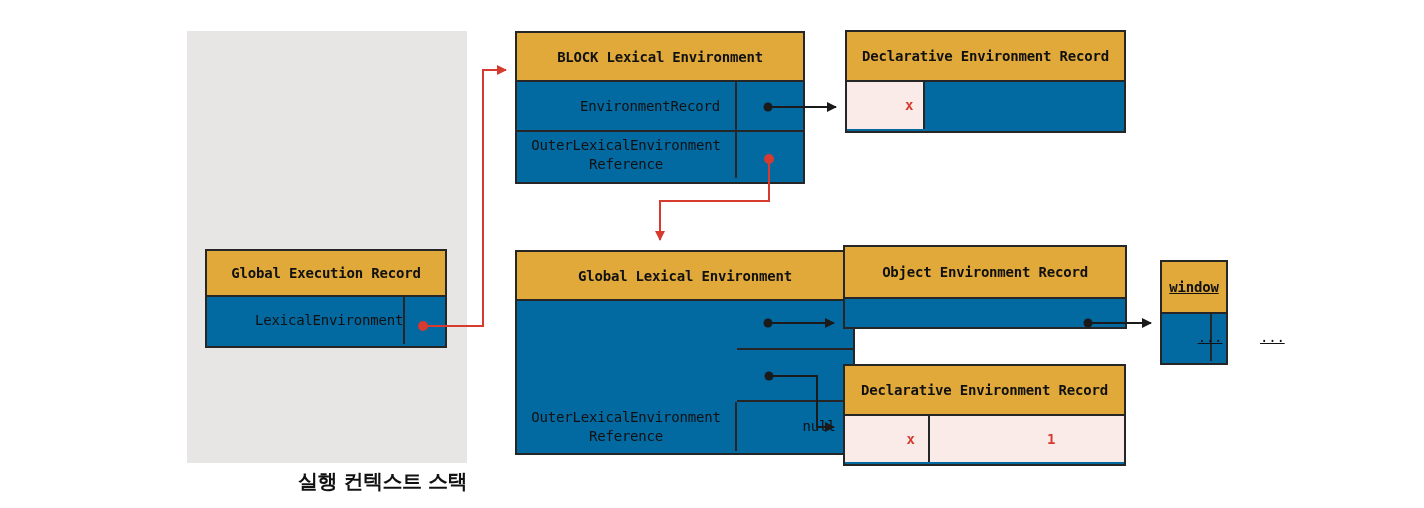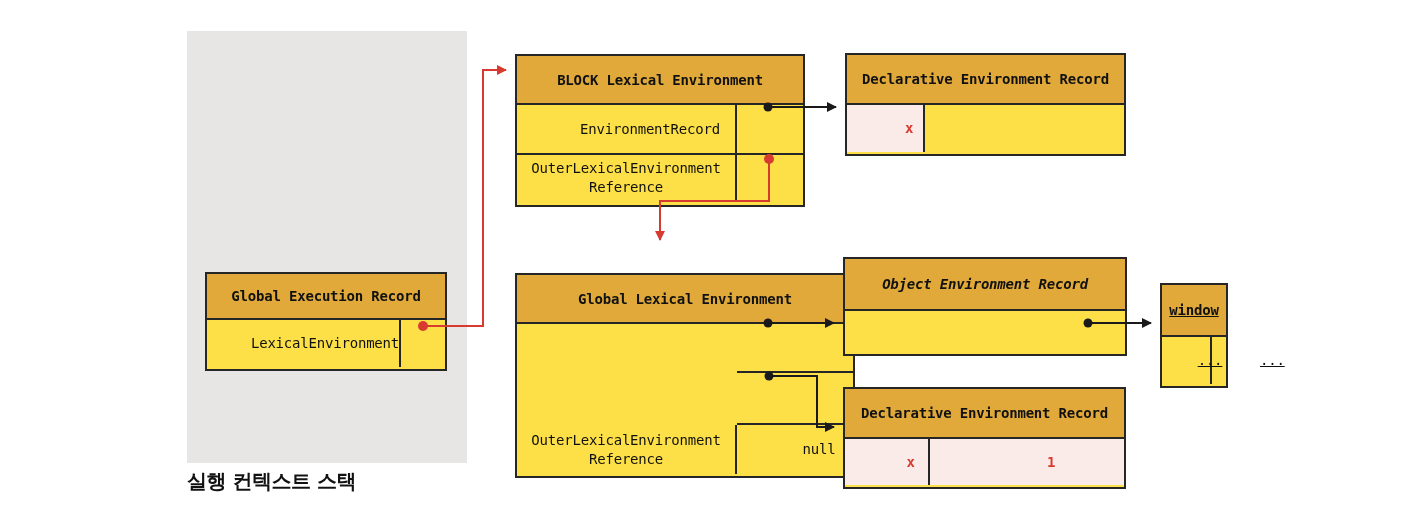--- a/index.html
+++ b/index.html
@@ -13,30 +13,29 @@
     overflow:hidden;
   }
   .stack-rect{
     position:absolute;
     left:187px;top:31px;width:280px;height:432px;
     background:#E7E6E4;
   }
   .stack-label{
     position:absolute;
     left:187px;top:468px;width:280px;
-    text-align:left;
+    text-align:right;
     font-family:"DejaVu Sans","Liberation Sans",sans-serif;
     font-weight:bold;font-size:20px;color:#111111;
     letter-spacing:-0.5px;
   }
   .box{
     position:absolute;
     border:2px solid #262626;
-    background:#fde047;
-    margin-top:23px;
+    background:#0369a1;
   }
   .hdr{
     background:#E0A93A;
     border-bottom:2px solid #262626;
     display:flex;align-items:center;justify-content:center;
     font-weight:bold;font-size:14px;
     letter-spacing:-0.2px;
     text-align:center;
   }
   .row{display:flex;width:100%;}
@@ -65,21 +64,21 @@
 </head>
 <body>
 
 <div class="canvas">
 
   <div class="stack-rect"></div>
   <div class="stack-label">실행 컨텍스트 스택</div>
 
   <div class="box" style="left:205px;top:249px;width:242px;height:99px;">
     <div class="hdr" style="height:46px;">Global Execution Record</div>
-    <div class="row" style="height:47px;justify-content:center;">
+    <div class="row" style="height:47px;">
       <div class="cell grow">LexicalEnvironment</div>
       <div class="cell ptr" style="width:54px;"></div>
     </div>
   </div>
 
   <div class="box" style="left:515px;top:31px;width:290px;height:153px;">
     <div class="hdr" style="height:49px;">BLOCK Lexical Environment</div>
     <div class="row bline" style="height:50px;">
       <div class="cell grow">EnvironmentRecord</div>
       <div class="cell ptr" style="width:68px;"></div>
@@ -100,21 +99,21 @@
   <div class="box" style="left:515px;top:250px;width:340px;height:205px;">
     <div class="hdr" style="height:49px;">Global Lexical Environment</div>
     <div class="gle-grid">
       <div class="cell bline" style="grid-row:1;grid-column:2;"></div>
       <div class="cell bline" style="grid-row:2;grid-column:2;"></div>
       <div class="cell" style="grid-row:3;grid-column:1;border-right:2px solid #262626;padding:0 4px;">OuterLexicalEnvironment Reference</div>
       <div class="cell" style="grid-row:3;grid-column:2;">null</div>
     </div>
   </div>
 
-  <div class="box" style="left:843px;top:234px;width:284px;height:99px;font-style:italic;">
+  <div class="box" style="left:843px;top:245px;width:284px;height:84px;">
     <div class="hdr" style="height:52px;">Object Environment Record</div>
   </div>
 
   <div class="box" style="left:1160px;top:260px;width:68px;height:105px;text-decoration:underline;">
     <div class="hdr" style="height:52px;">window</div>
     <div class="row" style="height:47px;">
       <div class="cell" style="width:41px;border-right:2px solid #262626;">...</div>
       <div class="cell grow">...</div>
     </div>
   </div>

